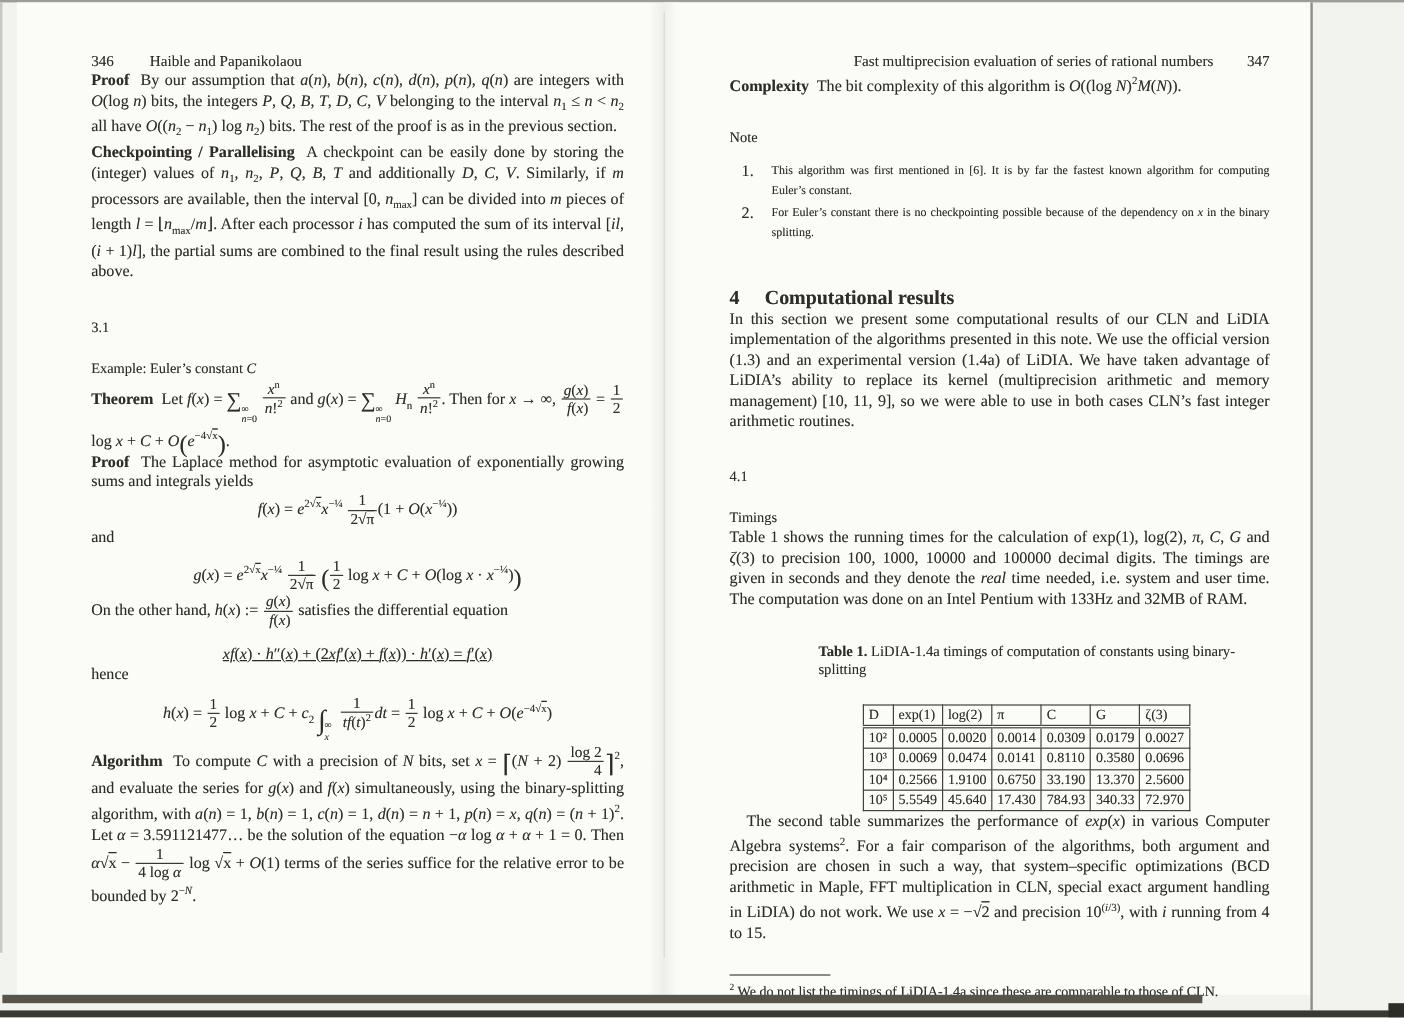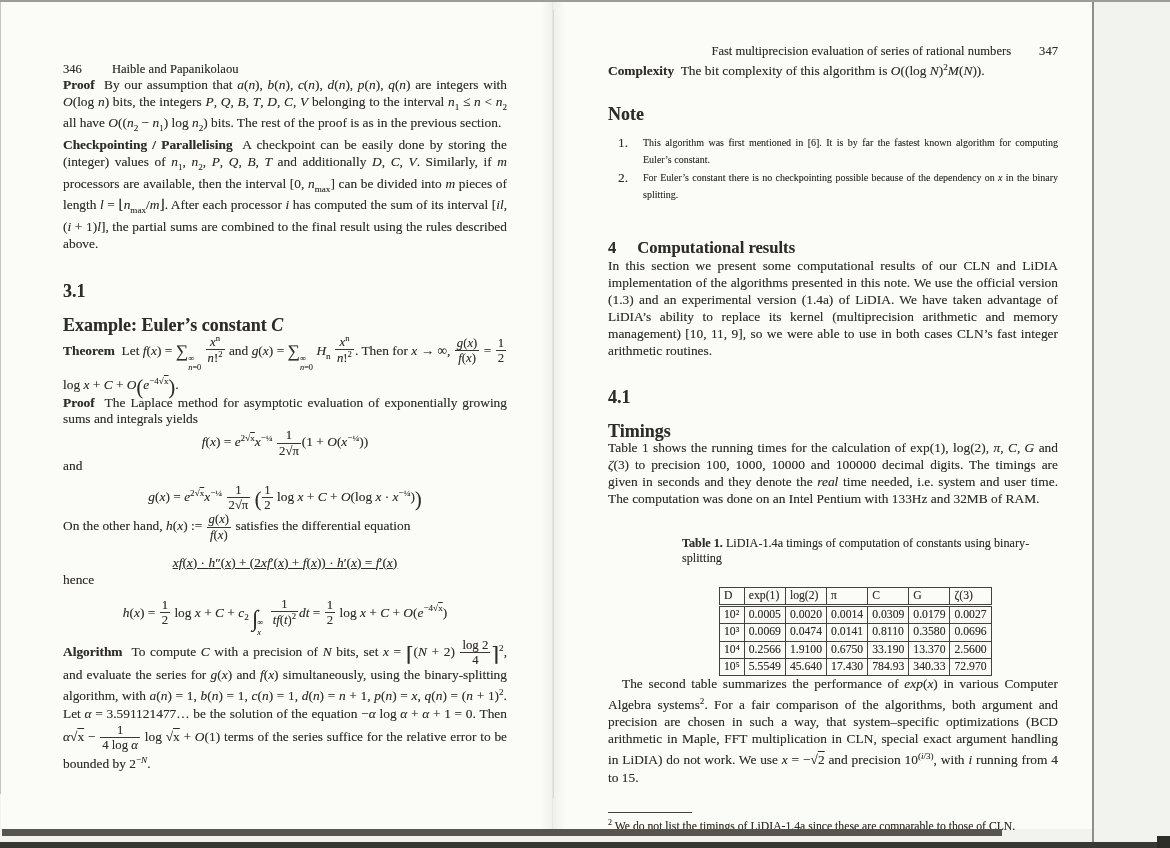--- a/index.html
+++ b/index.html
@@ -21,42 +21,42 @@
   .page-edge-line { position:absolute; left:1092px; top:2px; width:2px; height:840px; background:#8f8f8a; }
   .scan-bar-1 { position:absolute; left:2px; top:829px; width:1000px; height:7px; background:#56544d; }
   .scan-bar-2 { position:absolute; left:0; top:842px; width:1170px; height:6px; background:#393934; }
   .corner-nub { position:absolute; left:1157px; top:836px; width:13px; height:12px; background:#2c2c28; }
   .gutter-shade { position:absolute; left:541px; top:2px; width:24px; height:827px;
     background:linear-gradient(90deg, rgba(0,0,0,0) 0%, rgba(0,0,0,0.05) 50%, rgba(0,0,0,0) 100%); }
   .gutter-line { position:absolute; left:553px; top:10px; width:1px; height:788px; background:#d9d9d4; }
 
   
   .page { position:absolute; top:2px; height:827px; background:#fbfbf8; box-sizing:border-box; }
-  .page-left  { left:1px;  width:551px; padding:60px 45px 0 62px; }
+  .page-left  { left:14px;  width:551px; padding:42px 45px 0 62px; }
   .page-right { left:553px; width:539px; padding:42px 34px 0 55px; }
 
   
   .running-head { display:flex; font-size:12.6px; line-height:15px; }
   .running-head.rh-left  { gap:30px; }
   .running-head.rh-right { justify-content:flex-end; gap:28px; }
   p.para { margin:0; font-size:13.4px; line-height:16.9px; text-align:justify; }
   .plain { text-align:left; }
-  .subsec { display:flex; gap:17px; font-weight:bold; font-size:18px; line-height:17px; margin:0; }
+  .subsec { display:flex; gap:17px; font-weight:normal; font-size:12px; line-height:17px; margin:0; }
   .sec    { display:flex; gap:21px; font-weight:bold; font-size:16.6px; line-height:20px; margin:0; }
   .formula { font-size:13.4px; line-height:18px; text-align:center; }  .m8  { margin-top:8px; }
   .m12 { margin-top:12px;text-decoration:underline; } .m14 { margin-top:0; }
   .m16 { margin-top:16px; } .m20 { margin-top:20px; }
   .m26 { margin-top:26px; } .m28 { margin-top:28px; }
   .m30 { margin-top:30px;flex-direction:column; } .m34 { margin-top:34px; }
   .m38 { margin-top:38px; }
 
   
   .frac { display:inline-block; vertical-align:-0.62em; text-align:center; line-height:1.12; font-size:0.95em; margin:0 1px; }
   .frac .num { display:block; border-bottom:1px solid #3a3833; padding:0 2px; }
-  .frac .den { display:block; padding:0 2px; }
+  .frac .den { display:block; padding:0 2px;text-align:right; }
   .ol { text-decoration:overline; }
   .sum { font-size:1.3em; vertical-align:-0.12em; }
   .int { font-size:1.7em; vertical-align:-0.4em; }
   .ss { display:inline-flex; flex-direction:column; font-size:0.62em; line-height:1.18; vertical-align:-0.75em; text-align:left; }
   .ss .s, .ss .b { display:block; }
   .int-ss { vertical-align:-1.1em; margin-left:-1px; margin-right:3px; }
   .bp { font-size:1.5em; vertical-align:-0.24em; line-height:0; }
   sup { font-size:0.68em; } sub { font-size:0.68em; }
 
   

